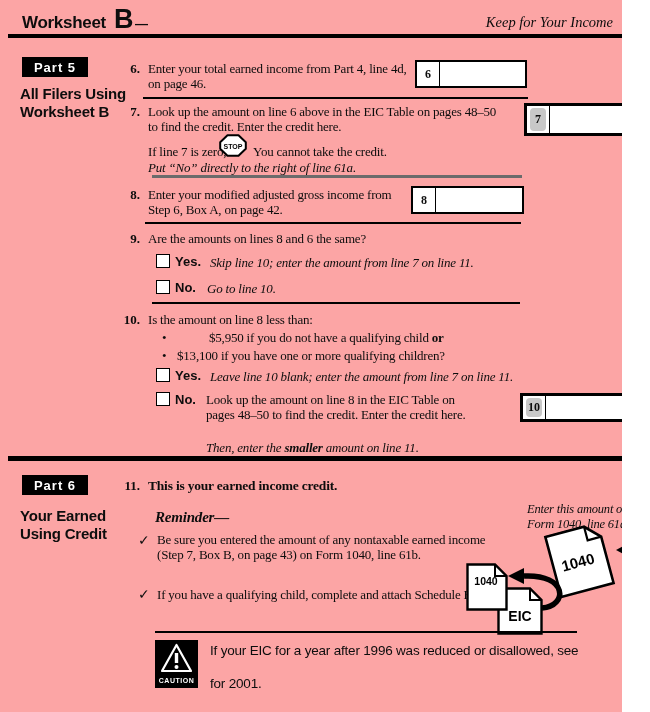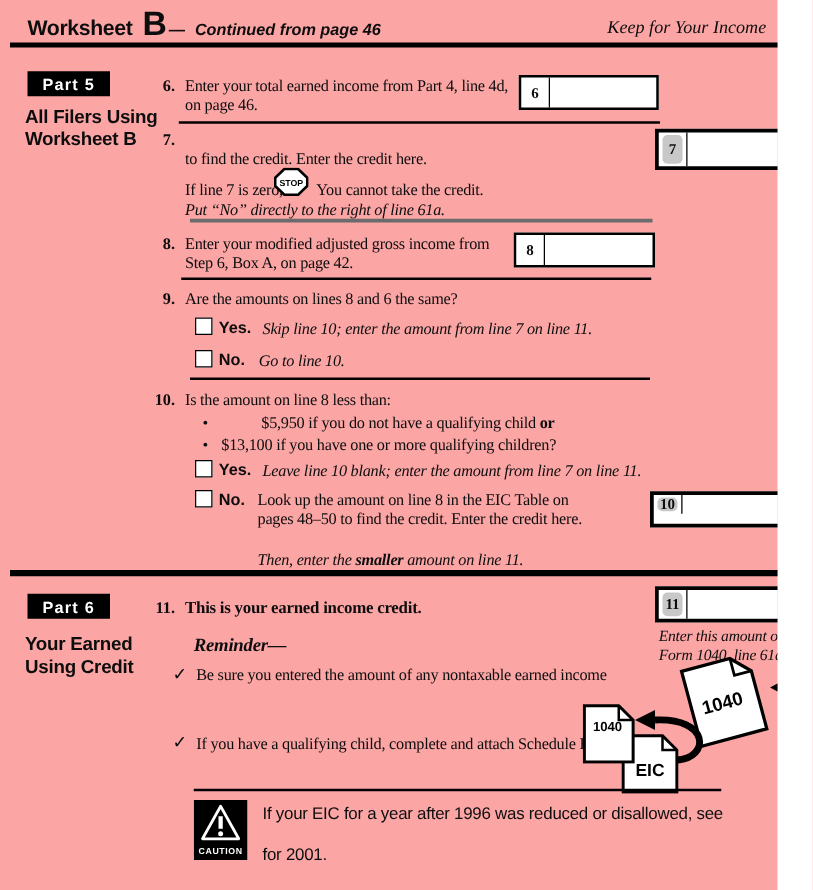--- a/index.html
+++ b/index.html
@@ -38,21 +38,20 @@
 </style>
 </head>
 <body>
 
 <div class="page">
 
   <div class="hflex" style="left:22px;top:4px;">
     <span class="hword">Worksheet</span>
     <span class="hletter">B</span>
     <span class="hdash">—</span>
-    <span class="hcont">Continued from page 46</span>
   </div>
   <div class="records">Keep for Your Income</div>
   <div class="rule" style="left:8px;top:34px;width:634px;height:4px;"></div>
 
   <div class="tag" style="left:22px;top:57px;">Part 5</div>
   <div class="sideheading" style="left:20px;top:85px;">
     <span>All Filers Using</span><br>
     <span>Worksheet B</span>
   </div>
 
@@ -64,21 +63,21 @@
   <div class="entrybox" style="left:415px;top:60px;width:112px;height:28px;">
     <div class="cell">
         <span>6</span>
       </div>
     <div class="amount"></div>
   </div>
   <div class="rule" style="left:143px;top:97px;width:385px;height:2px;"></div>
 
   <div class="num" style="left:110px;top:104px;">7.</div>
   <div class="abs serif" style="left:148px;top:104px;">
-    <br>
+    <span>Look up the amount on line 6 above in the EIC Table on pages 48–50</span><br>
     <span>to find the credit. Enter the credit here.</span>
   </div>
   <div class="entrybox thick shaded" style="left:524px;top:103px;width:116px;height:33px;">
     <div class="cell">
         <span>7</span>
       </div>
     <div class="amount"></div>
   </div>
   <span class="abs serif" style="left:148px;top:144px;">If line 7 is zero,</span>
   <svg class="abs" style="left:219px;top:134px;" width="28" height="23" viewBox="0 0 28 23">
@@ -120,53 +119,48 @@
   <span class="abs serif" style="left:177px;top:348px;">$13,100 if you have one or more qualifying children?</span>
   <span class="cbox" style="left:156px;top:368px;"></span>
   <span class="yn" style="left:175px;top:368px;">Yes.</span>
   <span class="abs serif it" style="left:210px;top:369px;">Leave line 10 blank; enter the amount from line 7 on line 11.</span>
   <span class="cbox" style="left:156px;top:392px;"></span>
   <span class="yn" style="left:175px;top:392px;">No.</span>
   <div class="abs serif" style="left:206px;top:392px;">
     <span>Look up the amount on line 8 in the EIC Table on</span><br>
     <span>pages 48–50 to find the credit. Enter the credit here.</span>
   </div>
-  <div class="entrybox thick shaded" style="left:520px;top:393px;width:128px;height:29px;flex-direction:column;">
+  <div class="entrybox thick shaded" style="left:520px;top:393px;width:128px;height:29px;">
     <div class="cell">
         <span>10</span>
       </div>
     <div class="amount"></div>
   </div>
   <span class="abs serif it" style="left:206px;top:440px;"><span>Then, enter the </span><span class="b">smaller</span><span> amount on line 11.</span></span>
 
   <div class="rule" style="left:8px;top:456px;width:634px;height:5px;"></div>
 
   <div class="tag" style="left:22px;top:475px;">Part 6</div>
   <div class="sideheading" style="left:20px;top:507px;">
     <span>Your Earned</span><br>
     <span>Using Credit</span>
   </div>
 
   <div class="num" style="left:110px;top:478px;">11.</div>
   <span class="abs serif b" style="left:148px;top:478px;font-size:13.5px;">This is your earned income credit.</span>
-  <div class="entrybox thick shaded" style="left:524px;top:469px;width:116px;height:29px;">
-    <div class="cell">
-        <span>11</span>
-      </div>
-    <div class="amount"></div>
-  </div>
   <div class="abs serif it" style="left:527px;top:502px;font-size:12.5px;line-height:15px;">
     <span>Enter this amount on</span><br>
     <span>Form 1040, line 61a.</span>
   </div>
 
   <span class="abs serif b it" style="left:155px;top:510px;font-size:15px;">Reminder—</span>
   <span class="abs serif" style="left:138px;top:533px;font-size:14px;">✓</span>
   <div class="abs serif" style="left:157px;top:532px;">
     <span>Be sure you entered the amount of any nontaxable earned income</span><br>
+    <span>(Step 7, Box B, on page 43) on Form 1040, line 61b.</span>
   </div>
   <span class="abs serif" style="left:138px;top:587px;font-size:14px;">✓</span>
   <span class="abs serif" style="left:157px;top:587px;">If you have a qualifying child, complete and attach Schedule EIC.</span>
 
   <div class="dotv" style="left:644px;top:497px;height:52px;"></div>
   <div class="doth" style="left:630px;top:549px;width:16px;"></div>
   <div class="dotarrow" style="left:616px;top:544px;"></div>
 
   <div class="tilted" style="left:551px;top:527px;">
     <svg width="58" height="66" viewBox="0 0 58 66">

